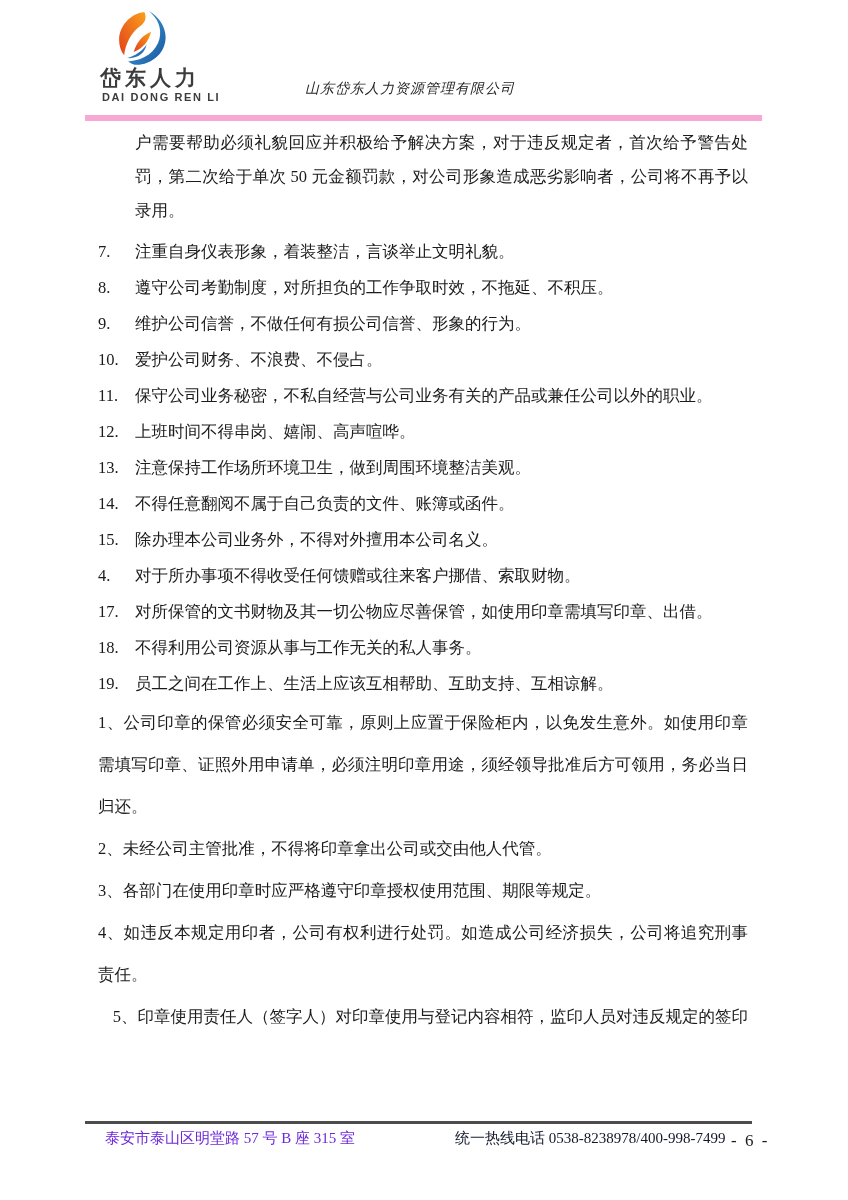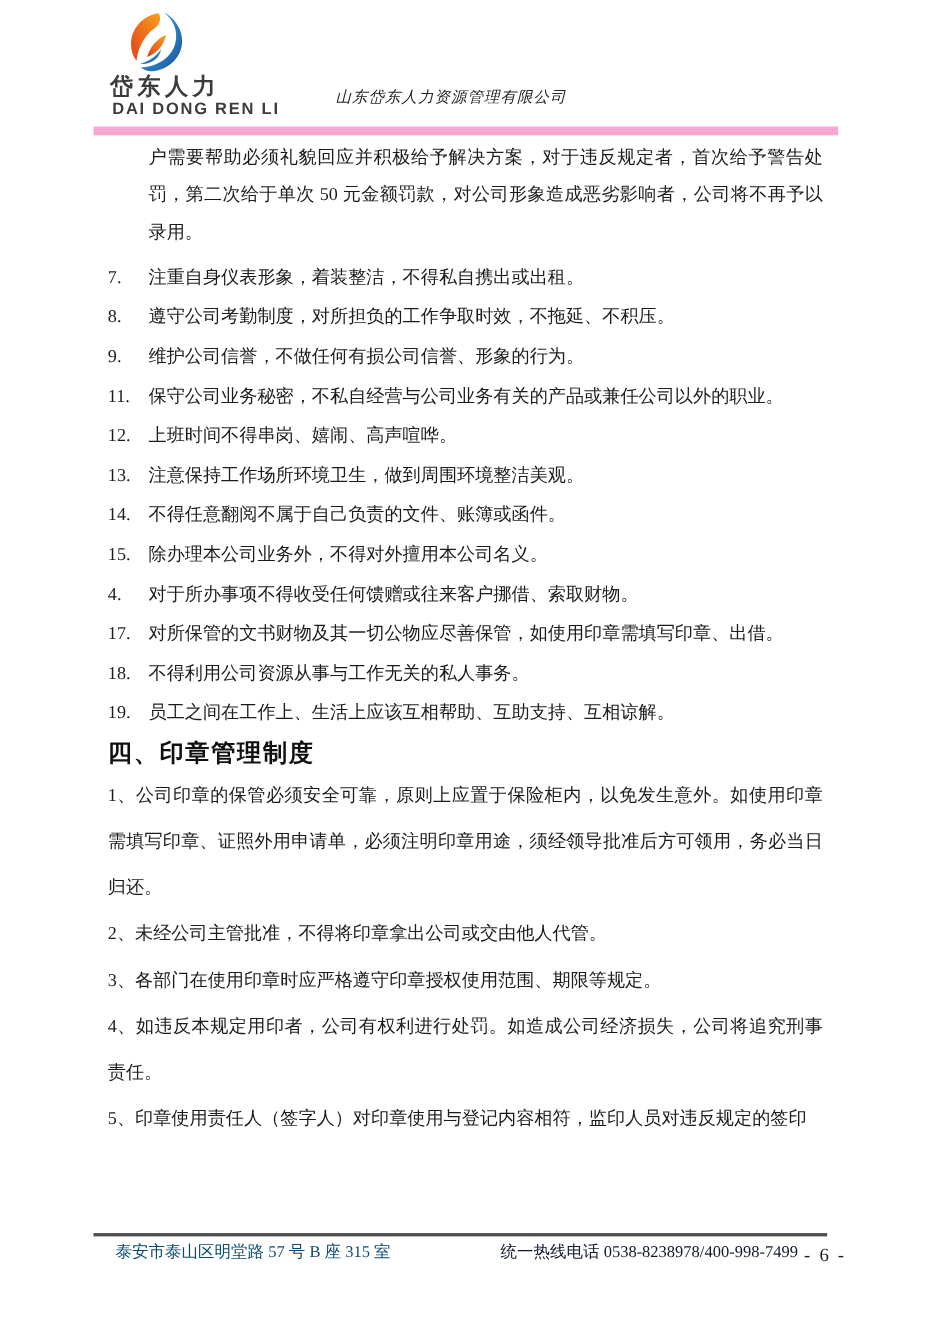--- a/index.html
+++ b/index.html
@@ -6,32 +6,32 @@
   .page {
     position:relative; width:848px; height:1200px; margin:0 auto;
     background:#ffffff; overflow:hidden;
     font-family:"Liberation Serif","DejaVu Serif",serif;
     color:#1b1b1b;
   }
 
   
   .header {
     position:absolute; top:0; left:85px; width:677px; height:115px;
-    border-bottom:8px solid #f9a8d4;
+    border-bottom:6px solid #f9a8d4;
   }
   .logo-mark { position:absolute; left:33px; top:6px; width:56px; height:66px; }
   .logo-cn {
     position:absolute; left:15px; top:64px;
     font-family:"Liberation Sans","DejaVu Sans",sans-serif;
     font-size:21px; font-weight:bold; letter-spacing:4px; color:#3c3c3c; white-space:nowrap;
   }
   .logo-en {
     position:absolute; left:17px; top:91px;
     font-family:"Liberation Sans","DejaVu Sans",sans-serif;
-    font-size:15px; font-weight:bold; letter-spacing:1.6px; color:#3c3c3c; white-space:nowrap;
+    font-size:11px; font-weight:bold; letter-spacing:1.6px; color:#3c3c3c; white-space:nowrap;
   }
   .company-name {
     position:absolute; left:220px; top:80px;
     font-size:14px; letter-spacing:1px; color:#242424; white-space:nowrap;font-style:italic;
   }
 
   
   .content { position:absolute; top:118px; left:98px; width:650px; }
   .intro {
     margin:8px 0 0 37px; font-size:16.5px; line-height:34px;
@@ -42,25 +42,25 @@
   .rule-num  { flex:0 0 37px; width:37px; }
   .rule-text { flex:1; white-space:nowrap; }
   .section-heading {
     margin:4px 0 2px; font-size:22px; font-weight:bold; letter-spacing:1.5px; color:#101010;
     font-family:"Liberation Serif","DejaVu Serif",serif;
   }
   .seal-p {
     margin:0; font-size:16.5px; line-height:42px;
     text-align:justify; text-justify:inter-ideograph;
   }
-  .seal-p:last-child { text-align:left; }
+  .seal-p:last-child { text-align:right; }
 
   
   .footer-line { position:absolute; top:1121px; left:85px; width:667px; height:3px; background:#4d4d4d; }
-  .footer-address { position:absolute; top:1129px; left:105px; font-size:15px; color:#0c4a6e; white-space:nowrap; }
+  .footer-address { position:absolute; top:1129px; left:105px; font-size:15px; color:#6d28d9; white-space:nowrap; }
   .footer-hotline { position:absolute; top:1129px; left:455px; font-size:15px; color:#0f172a; white-space:nowrap; }
   .page-number   { position:absolute; top:1131px; left:731px; font-size:17px; letter-spacing:2px; color:#1c1c1c; white-space:nowrap; }
 </style>
 </head>
 <body>
 
 <div class="page">
 
   <div class="header">
     <svg class="logo-mark" viewBox="0 0 100 100" aria-hidden="true">
@@ -84,29 +84,33 @@
     <div class="company-name">山东岱东人力资源管理有限公司</div>
   </div>
 
   <div class="content">
 
     <p class="intro">户需要帮助必须礼貌回应并积极给予解决方案，对于违反规定者，首次给予警告处罚，第二次给于单次 50 元金额罚款，对公司形象造成恶劣影响者，公司将不再予以录用。</p>
 
     <ul class="rules">
       <li class="rule">
         <span class="rule-num">7.</span>
-        <span class="rule-text">注重自身仪表形象，着装整洁，不得私自携出或出租。</span>
+        <span class="rule-text">注重自身仪表形象，着装整洁，言谈举止文明礼貌。</span>
       </li>
       <li class="rule">
         <span class="rule-num">8.</span>
         <span class="rule-text">遵守公司考勤制度，对所担负的工作争取时效，不拖延、不积压。</span>
       </li>
       <li class="rule">
         <span class="rule-num">9.</span>
         <span class="rule-text">维护公司信誉，不做任何有损公司信誉、形象的行为。</span>
+      </li>
+      <li class="rule">
+        <span class="rule-num">10.</span>
+        <span class="rule-text">爱护公司财务、不浪费、不侵占。</span>
       </li>
       <li class="rule">
         <span class="rule-num">11.</span>
         <span class="rule-text">保守公司业务秘密，不私自经营与公司业务有关的产品或兼任公司以外的职业。</span>
       </li>
       <li class="rule">
         <span class="rule-num">12.</span>
         <span class="rule-text">上班时间不得串岗、嬉闹、高声喧哗。</span>
       </li>
       <li class="rule">
@@ -132,21 +136,20 @@
       <li class="rule">
         <span class="rule-num">18.</span>
         <span class="rule-text">不得利用公司资源从事与工作无关的私人事务。</span>
       </li>
       <li class="rule">
         <span class="rule-num">19.</span>
         <span class="rule-text">员工之间在工作上、生活上应该互相帮助、互助支持、互相谅解。</span>
       </li>
     </ul>
 
-    <h2 class="section-heading">四、印章管理制度</h2>
 
     <p class="seal-p"><span>1、</span><span>公司印章的保管必须安全可靠，原则上应置于保险柜内，以免发生意外。如使用印章需填写印章、证照外用申请单，必须注明印章用途，须经领导批准后方可领用，务必当日归还。</span></p>
     <p class="seal-p"><span>2、</span><span>未经公司主管批准，不得将印章拿出公司或交由他人代管。</span></p>
     <p class="seal-p"><span>3、</span><span>各部门在使用印章时应严格遵守印章授权使用范围、期限等规定。</span></p>
     <p class="seal-p"><span>4、</span><span>如违反本规定用印者，公司有权利进行处罚。如造成公司经济损失，公司将追究刑事责任。</span></p>
     <p class="seal-p"><span>5、</span><span>印章使用责任人（签字人）对印章使用与登记内容相符，监印人员对违反规定的签印</span></p>
 
   </div>
 
   <div class="footer-line"></div>

